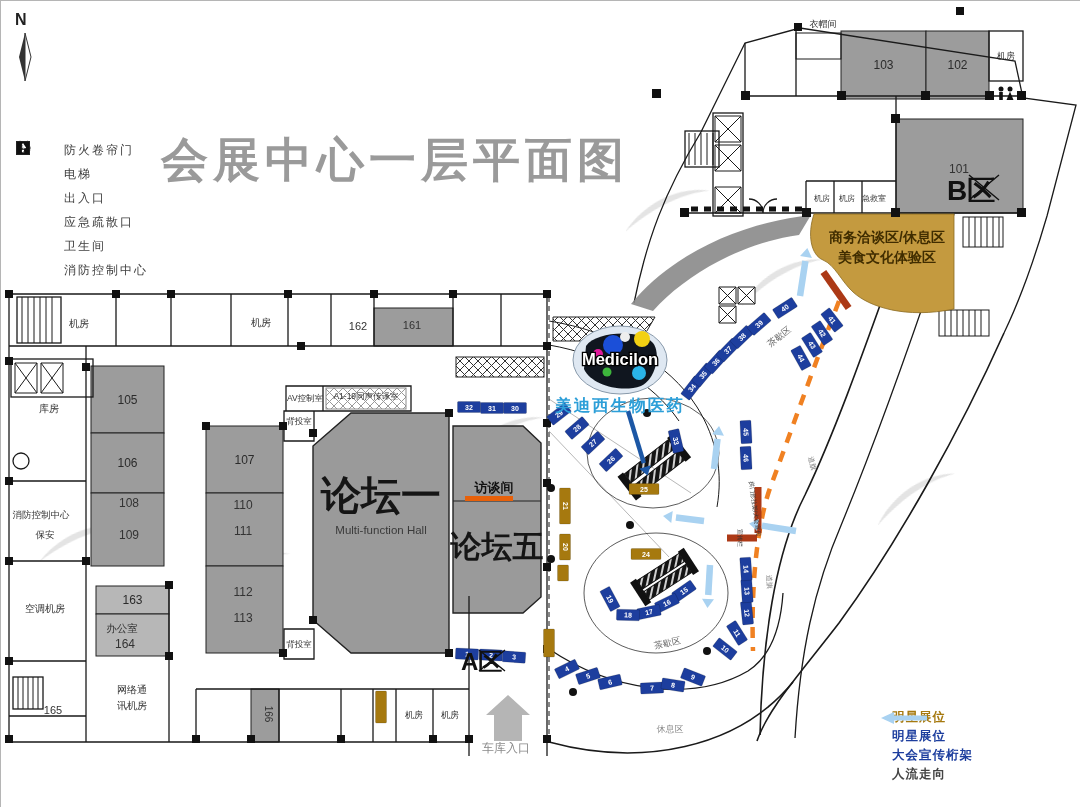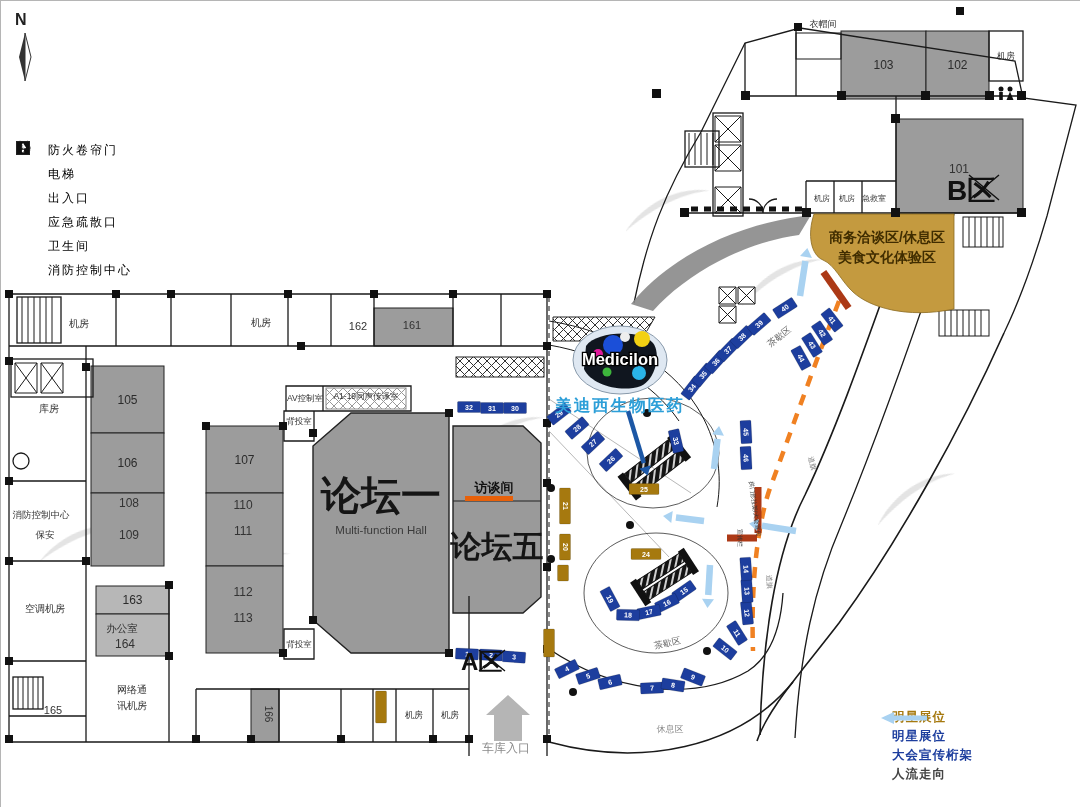--- a/index.html
+++ b/index.html
@@ -4,21 +4,21 @@
 <style>
   html,body{margin:0;padding:0;background:#e8e8e8;}
   .stage{position:relative;width:1080px;height:807px;background:#ffffff;border:1px solid #b5b5b5;
          overflow:hidden;font-family:"Liberation Sans","DejaVu Sans",sans-serif;}
   .stage svg{position:absolute;left:0;top:0;}
   .page-title{position:absolute;left:160px;top:128px;font-size:47px;font-weight:900;
               color:#9a9a9a;letter-spacing:5px;white-space:nowrap;}
   .legend-top{position:absolute;left:14px;top:139px;}
   .lt-row{display:flex;align-items:center;gap:11px;height:20px;margin-bottom:4px;}
   .lt-icon{width:22px;display:flex;justify-content:center;align-items:center;}
-  .lt-label{font-size:12px;color:#000000;letter-spacing:2px;}
+  .lt-label{font-size:12px;color:#404040;letter-spacing:2px;margin-left:16px;}
   .legend-br{position:absolute;left:878px;top:710px;}
   .lb-row{display:flex;align-items:center;gap:13px;margin-bottom:6px;height:13px;}
   .sw{width:46px;height:11px;}
   .lb-label{font-size:12.5px;font-weight:bold;letter-spacing:1px;}
 </style>
 </head>
 <body>
 
 <div class="stage">
 
@@ -552,20 +552,21 @@
     <circle cx="612" cy="344" r="10" fill="#1b4fd8"></circle>
     <circle cx="597" cy="353" r="5" fill="#e0189a"></circle>
     <circle cx="638" cy="372" r="7" fill="#2ab4e8"></circle>
     <circle cx="606" cy="371" r="4.5" fill="#3db53c"></circle>
     <circle cx="624" cy="336" r="5" fill="#eeeeee"></circle>
     <text x="619" y="364" text-anchor="middle" font-size="16.5" font-weight="bold" fill="#ffffff" stroke="#000" stroke-width="2.6" paint-order="stroke">Medicilon</text>
   </g>
   <text x="619" y="410" text-anchor="middle" font-size="16.5" font-weight="900" fill="#2D9FD8" letter-spacing="2">美迪西生物医药</text>
 </svg>
 
+<div class="page-title">会展中心一层平面图</div>
 
 <div class="legend-top" id="legend-top">
       <div class="lt-row">
         <span class="lt-icon">
           <svg width="18" height="16">
             <rect x="1" y="6" width="15" height="4" rx="2" fill="#8a8a8a"></rect>
           </svg>
         </span>
         <span class="lt-label">防火卷帘门</span>
       </div>

